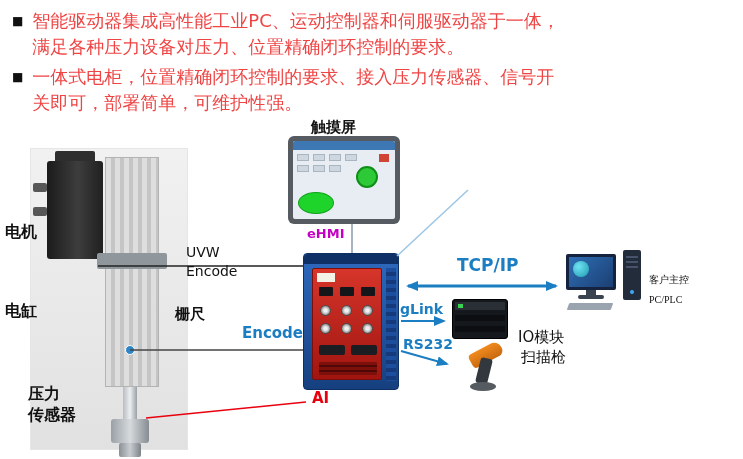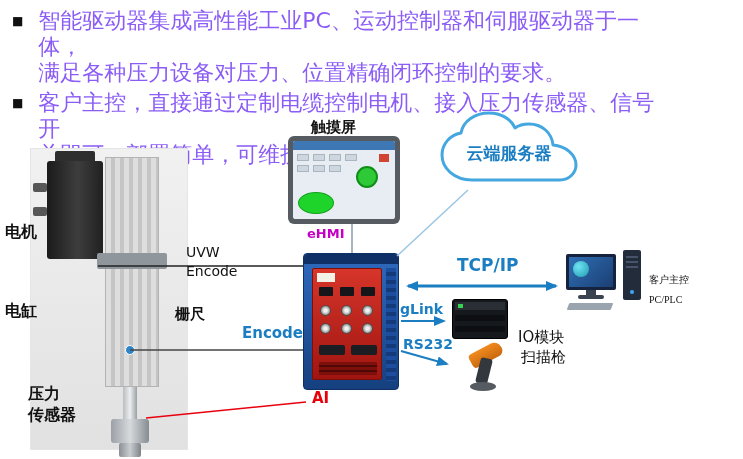--- a/index.html
+++ b/index.html
@@ -11,21 +11,21 @@
   *{box-sizing:border-box;}
   body{margin:0;background:#fff;}
   .stage{
     position:relative;width:743px;height:459px;background:#fff;overflow:hidden;
     font-family:"DejaVu Sans","Liberation Sans",sans-serif;color:#111;
   }
   
   .bullets{position:absolute;left:12px;top:8px;width:660px;}
   .bullet{display:flex;gap:9px;margin-bottom:4px;}
   .bullet .marker{font-size:12px;line-height:26px;color:#111;}
-  .bullet .btext{font-size:22px;line-height:26px;white-space:pre-line;color:#8b5cf6;margin-left:6px;}
+  .bullet .btext{font-size:18px;line-height:26px;white-space:pre-line;color:#ef4444;}
   
   .label{position:absolute;white-space:pre-line;color:#111;}
   .l-motor{left:5px;top:222px;font-size:16px;font-weight:bold;}
   .l-cylinder{left:5px;top:301px;font-size:16px;font-weight:bold;}
   .l-pressure{left:4px;top:383px;font-size:16px;font-weight:bold;line-height:21px;margin-left:24px;}
   .l-uvw{left:186px;top:243px;font-size:14px;line-height:19px;}
   .l-grating{left:175px;top:305px;font-size:15px;font-weight:bold;}
   .l-encode{left:242px;top:324px;font-size:15px;font-weight:bold;color:var(--blue);}
   .l-touch{left:311px;top:118px;font-size:15px;font-weight:bold;}
   .l-ehmi{left:307px;top:226px;font-size:13px;font-weight:bold;color:var(--magenta);}
@@ -120,21 +120,21 @@
 <div class="stage">
 
   <div class="bullets">
     <div class="bullet">
       <span class="marker">■</span>
       <span class="btext">智能驱动器集成高性能工业PC、运动控制器和伺服驱动器于一体，
 满足各种压力设备对压力、位置精确闭环控制的要求。</span>
     </div>
     <div class="bullet">
       <span class="marker">■</span>
-      <span class="btext">客户主控，直接通过定制电缆控制电机、接入压力传感器、信号开
+      <span class="btext">一体式电柜，位置精确闭环控制的要求、接入压力传感器、信号开
 关即可，部署简单，可维护性强。</span>
     </div>
   </div>
 
   <div class="actuator">
     <div class="act-motor-cap"></div>
     <div class="act-motor"></div>
     <div class="act-plug1"></div>
     <div class="act-plug2"></div>
     <div class="act-column"></div>
@@ -153,26 +153,20 @@
       <div class="ts-btn ts-b4"></div>
       <div class="ts-btn ts-b5"></div>
       <div class="ts-btn ts-b6"></div>
       <div class="ts-btn ts-b7"></div>
       <div class="ts-red"></div>
       <div class="ts-face"></div>
       <div class="ts-ellipse"></div>
     </div>
   </div>
 
-  <div class="cloud">
-    <svg width="158" height="82" viewBox="0 0 158 82">
-      <path d="M42 70 C24 70 12 58 12 45 C12 34 20 25 31 23 C33 11 45 3 59 3 C71 3 81 9 85 18 C89 15 94 14 99 14 C112 14 122 23 123 35 C136 36 146 45 146 55 C146 63 139 70 130 70 Z" fill="#ffffff" stroke="#45a7e0" stroke-width="3" stroke-linejoin="round"></path>
-    </svg>
-    <div class="l-cloud">云端服务器</div>
-  </div>
 
   <div class="drive">
     <div class="drive-top"></div>
     <div class="drive-fins"></div>
     <div class="drive-face">
       <div class="df-label"></div>
       <div class="df-sq df-s1"></div>
       <div class="df-sq df-s2"></div>
       <div class="df-sq df-s3"></div>
       <div class="df-c df-c1"></div>

